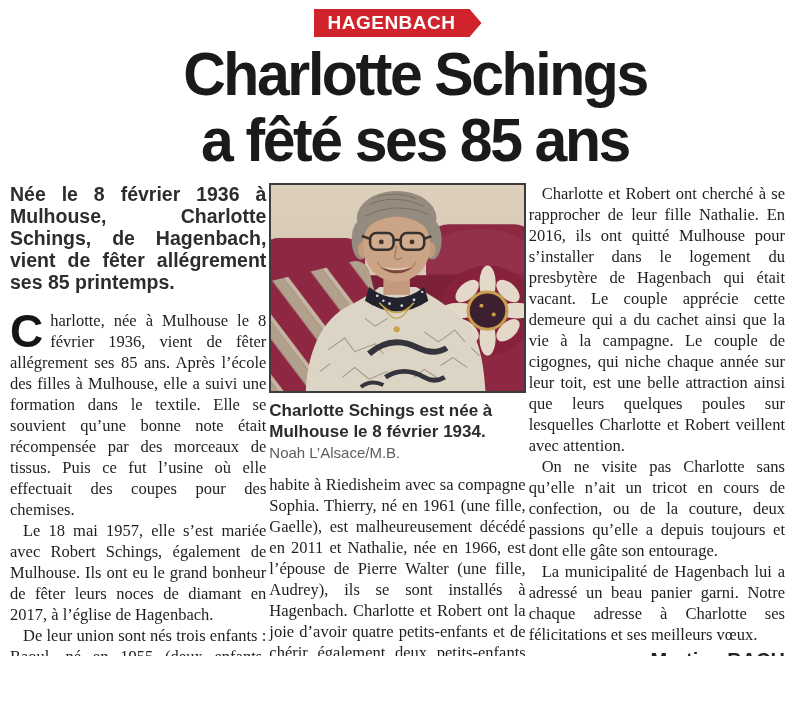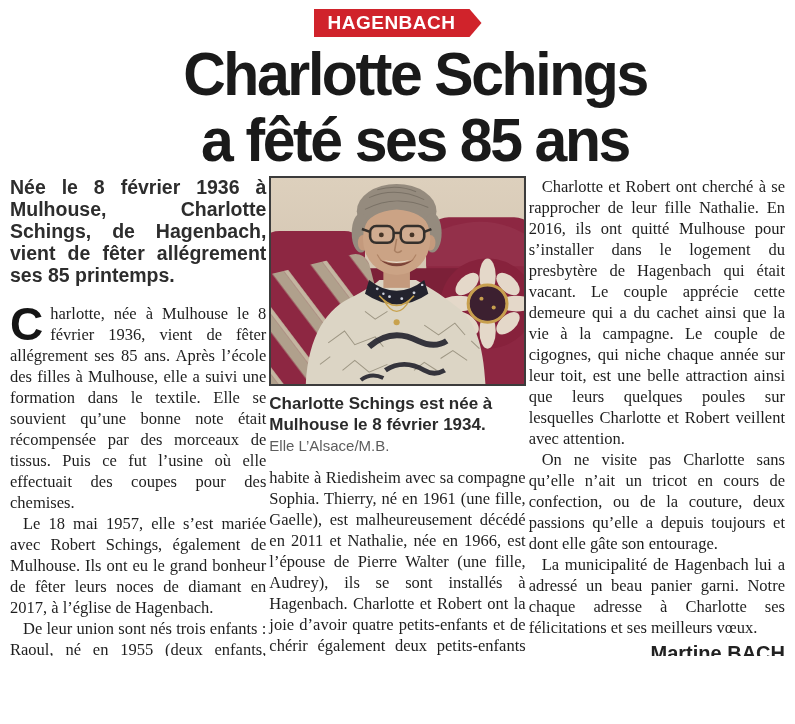--- a/index.html
+++ b/index.html
@@ -38,21 +38,21 @@
     letter-spacing:-2.5px;
     margin-left:35px;
   }
   .hl { transform:scaleX(0.95); transform-origin:50% 50%; white-space:nowrap; }
   
   .columns {
     display:grid;
     grid-template-columns:1fr 1fr 1fr;
     column-gap:3px;
     padding:0 10px;
-    margin-top:3px;
+    margin-top:10px;
   }
   .col { min-width:0; }
   p.body {
     font-size:16.5px;
     line-height:21px;
     text-align:justify;
     color:#1e1e1e;
   }
   p.indent { text-indent:13px; }
   .lead {
@@ -243,21 +243,21 @@
 
             <g stroke="#c8a24e" fill="none">
               <path d="M106,120 Q123,140 140,120" stroke-width="1.6"></path>
               <path d="M110,124 Q123,148 136,124" stroke-width="1.2"></path>
             </g>
             <circle cx="123" cy="147" r="3" fill="#c8a24e"></circle>
           </g>
         </svg>
       </div>
       <div class="caption">Charlotte Schings est née à Mulhouse le 8 février 1934.</div>
-      <div class="credit">Elle L’Alsace/M.B.</div>
+      <div class="credit">Noah L’Alsace/M.B.</div>
       <p class="body">habite à Riedisheim avec sa compagne Sophia. Thierry, né en 1961 (une fille, Gaelle), est malheureusement décédé en 2011 et Nathalie, née en 1966, est l’épouse de Pierre Walter (une fille, Audrey), ils se sont installés à Hagenbach. Charlotte et Robert ont la joie d’avoir quatre petits-enfants et de chérir également deux petits-enfants Amélie et Noah.</p>
     </div>
 
     <div class="col">
       <p class="body indent">Charlotte et Robert ont cherché à se rapprocher de leur fille Nathalie. En 2016, ils ont quitté Mulhouse pour s’installer dans le logement du presbytère de Hagenbach qui était vacant. Le couple apprécie cette demeure qui a du cachet ainsi que la vie à la campagne. Le couple de cigognes, qui niche chaque année sur leur toit, est une belle attraction ainsi que leurs quelques poules sur lesquelles Charlotte et Robert veillent avec attention.</p>
       <p class="body indent">On ne visite pas Charlotte sans qu’elle n’ait un tricot en cours de confection, ou de la couture, deux passions qu’elle a depuis toujours et dont elle gâte son entourage.</p>
       <p class="body indent">La municipalité de Hagenbach lui a adressé un beau panier garni. Notre chaque adresse à Charlotte ses félicitations et ses meilleurs vœux.</p>
       <div class="byline">Martine BACH</div>
     </div>
 

